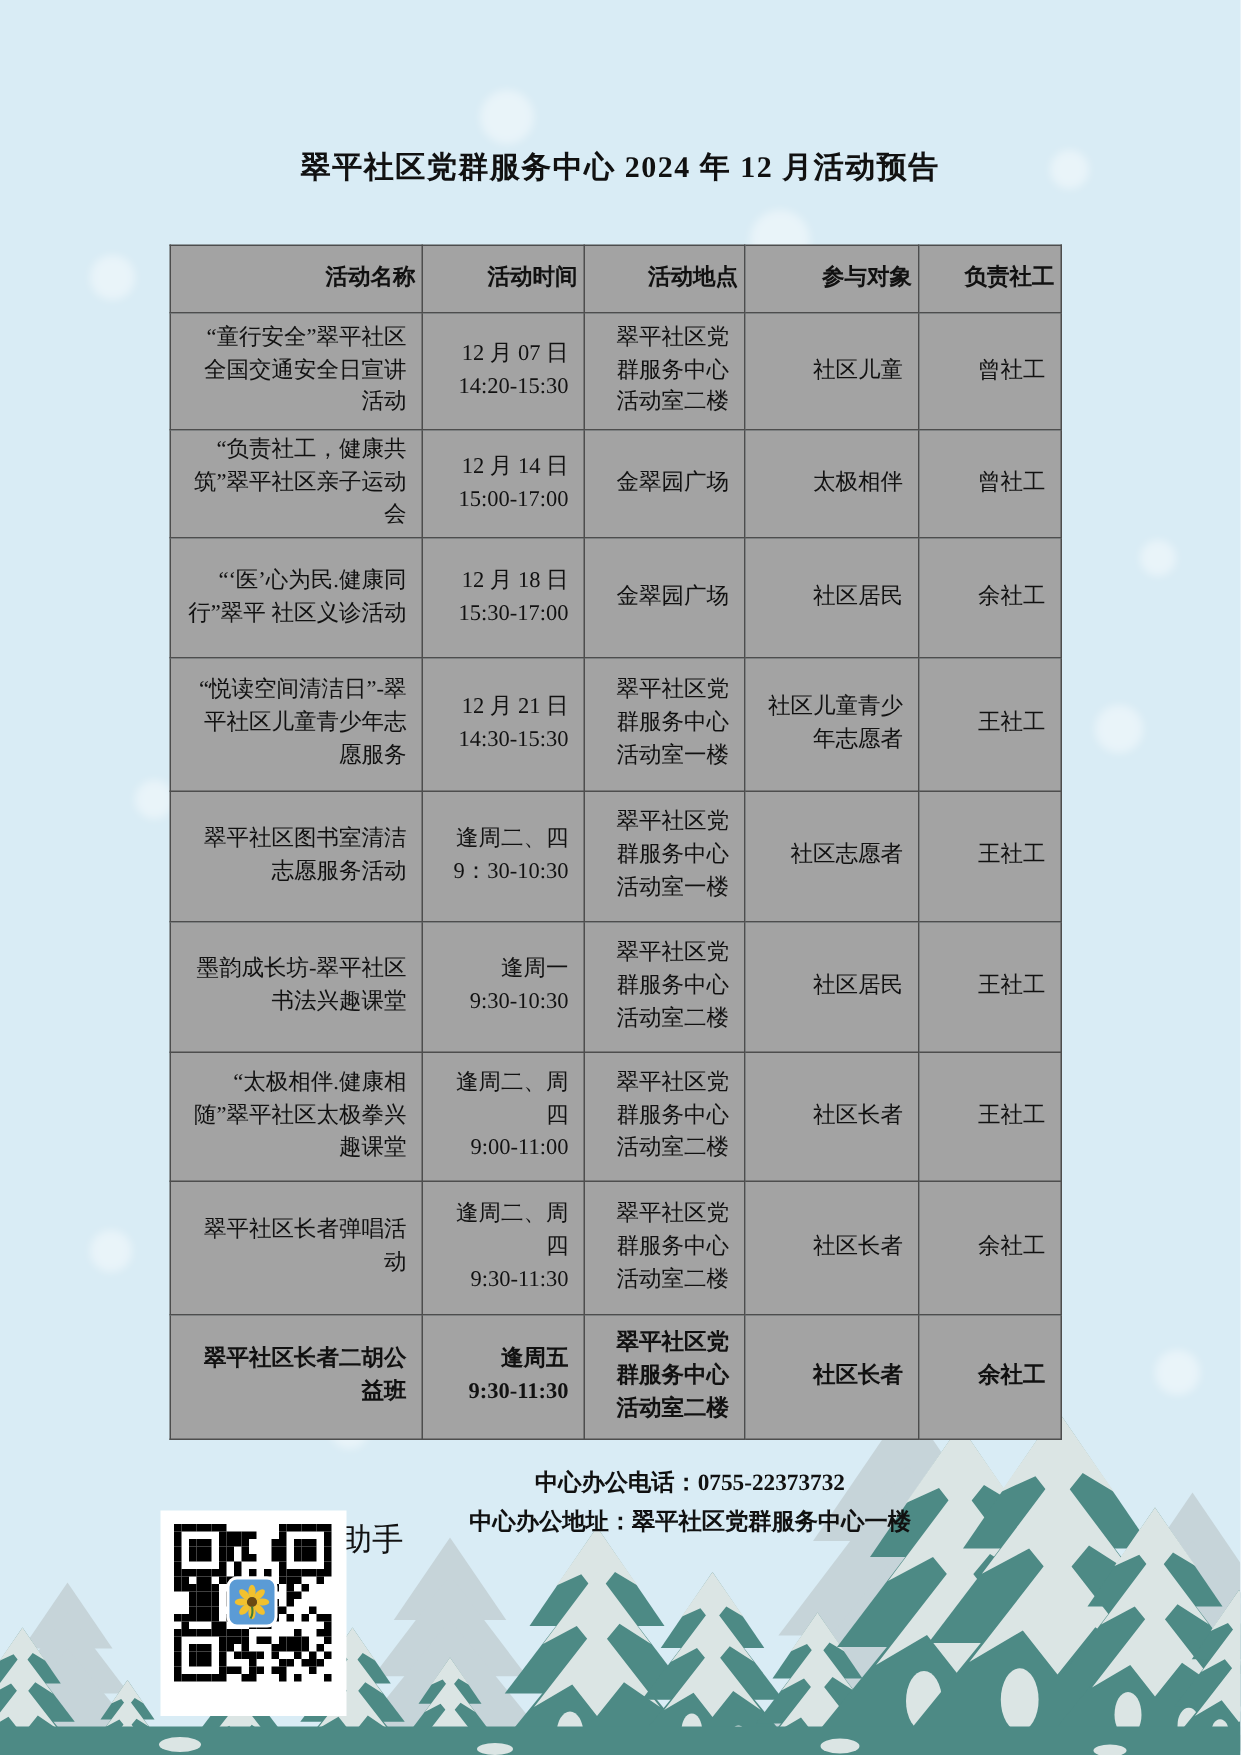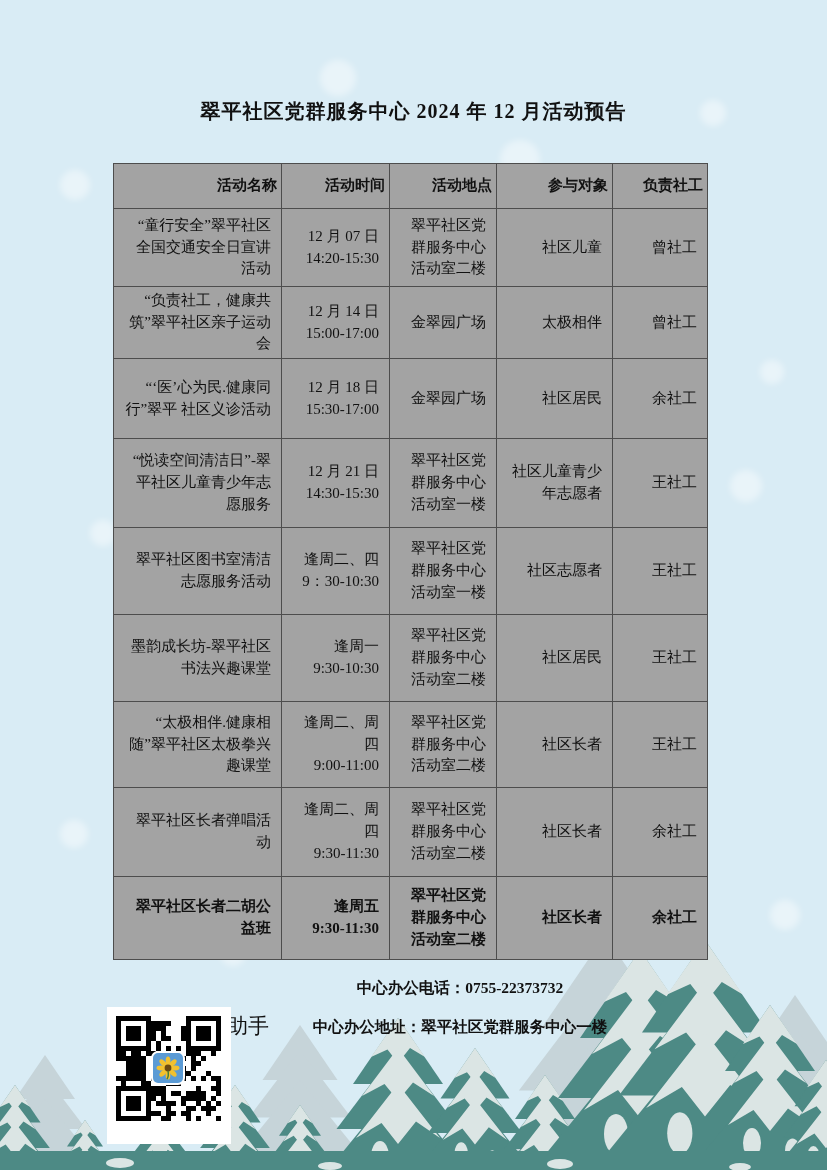--- a/index.html
+++ b/index.html
@@ -36,21 +36,21 @@
   .qr-grid div.on{background:#000;}
   .qr-icon{
     position:absolute;left:44px;top:44px;width:34px;height:34px;
     background:#5b9bd5;border:2px solid #fff;border-radius:7px;box-sizing:border-box;
     display:flex;align-items:center;justify-content:center;
   }
   .footer-right{
     position:absolute;left:290px;top:978px;width:340px;text-align:center;
     font-weight:bold;font-size:15.5px;z-index:5;
   }
-  .footer-right .phone{margin-bottom:18px;}
+  .footer-right .phone{margin-bottom:5px;}
 </style>
 </head>
 <body>
 
 <div class="page">
 
   <div>
     <span class="snow" style="left:60px;top:170px;width:30px;height:30px;"></span>
     <span class="snow" style="left:320px;top:60px;width:36px;height:36px;"></span>
     <span class="snow" style="left:700px;top:100px;width:26px;height:26px;"></span>

